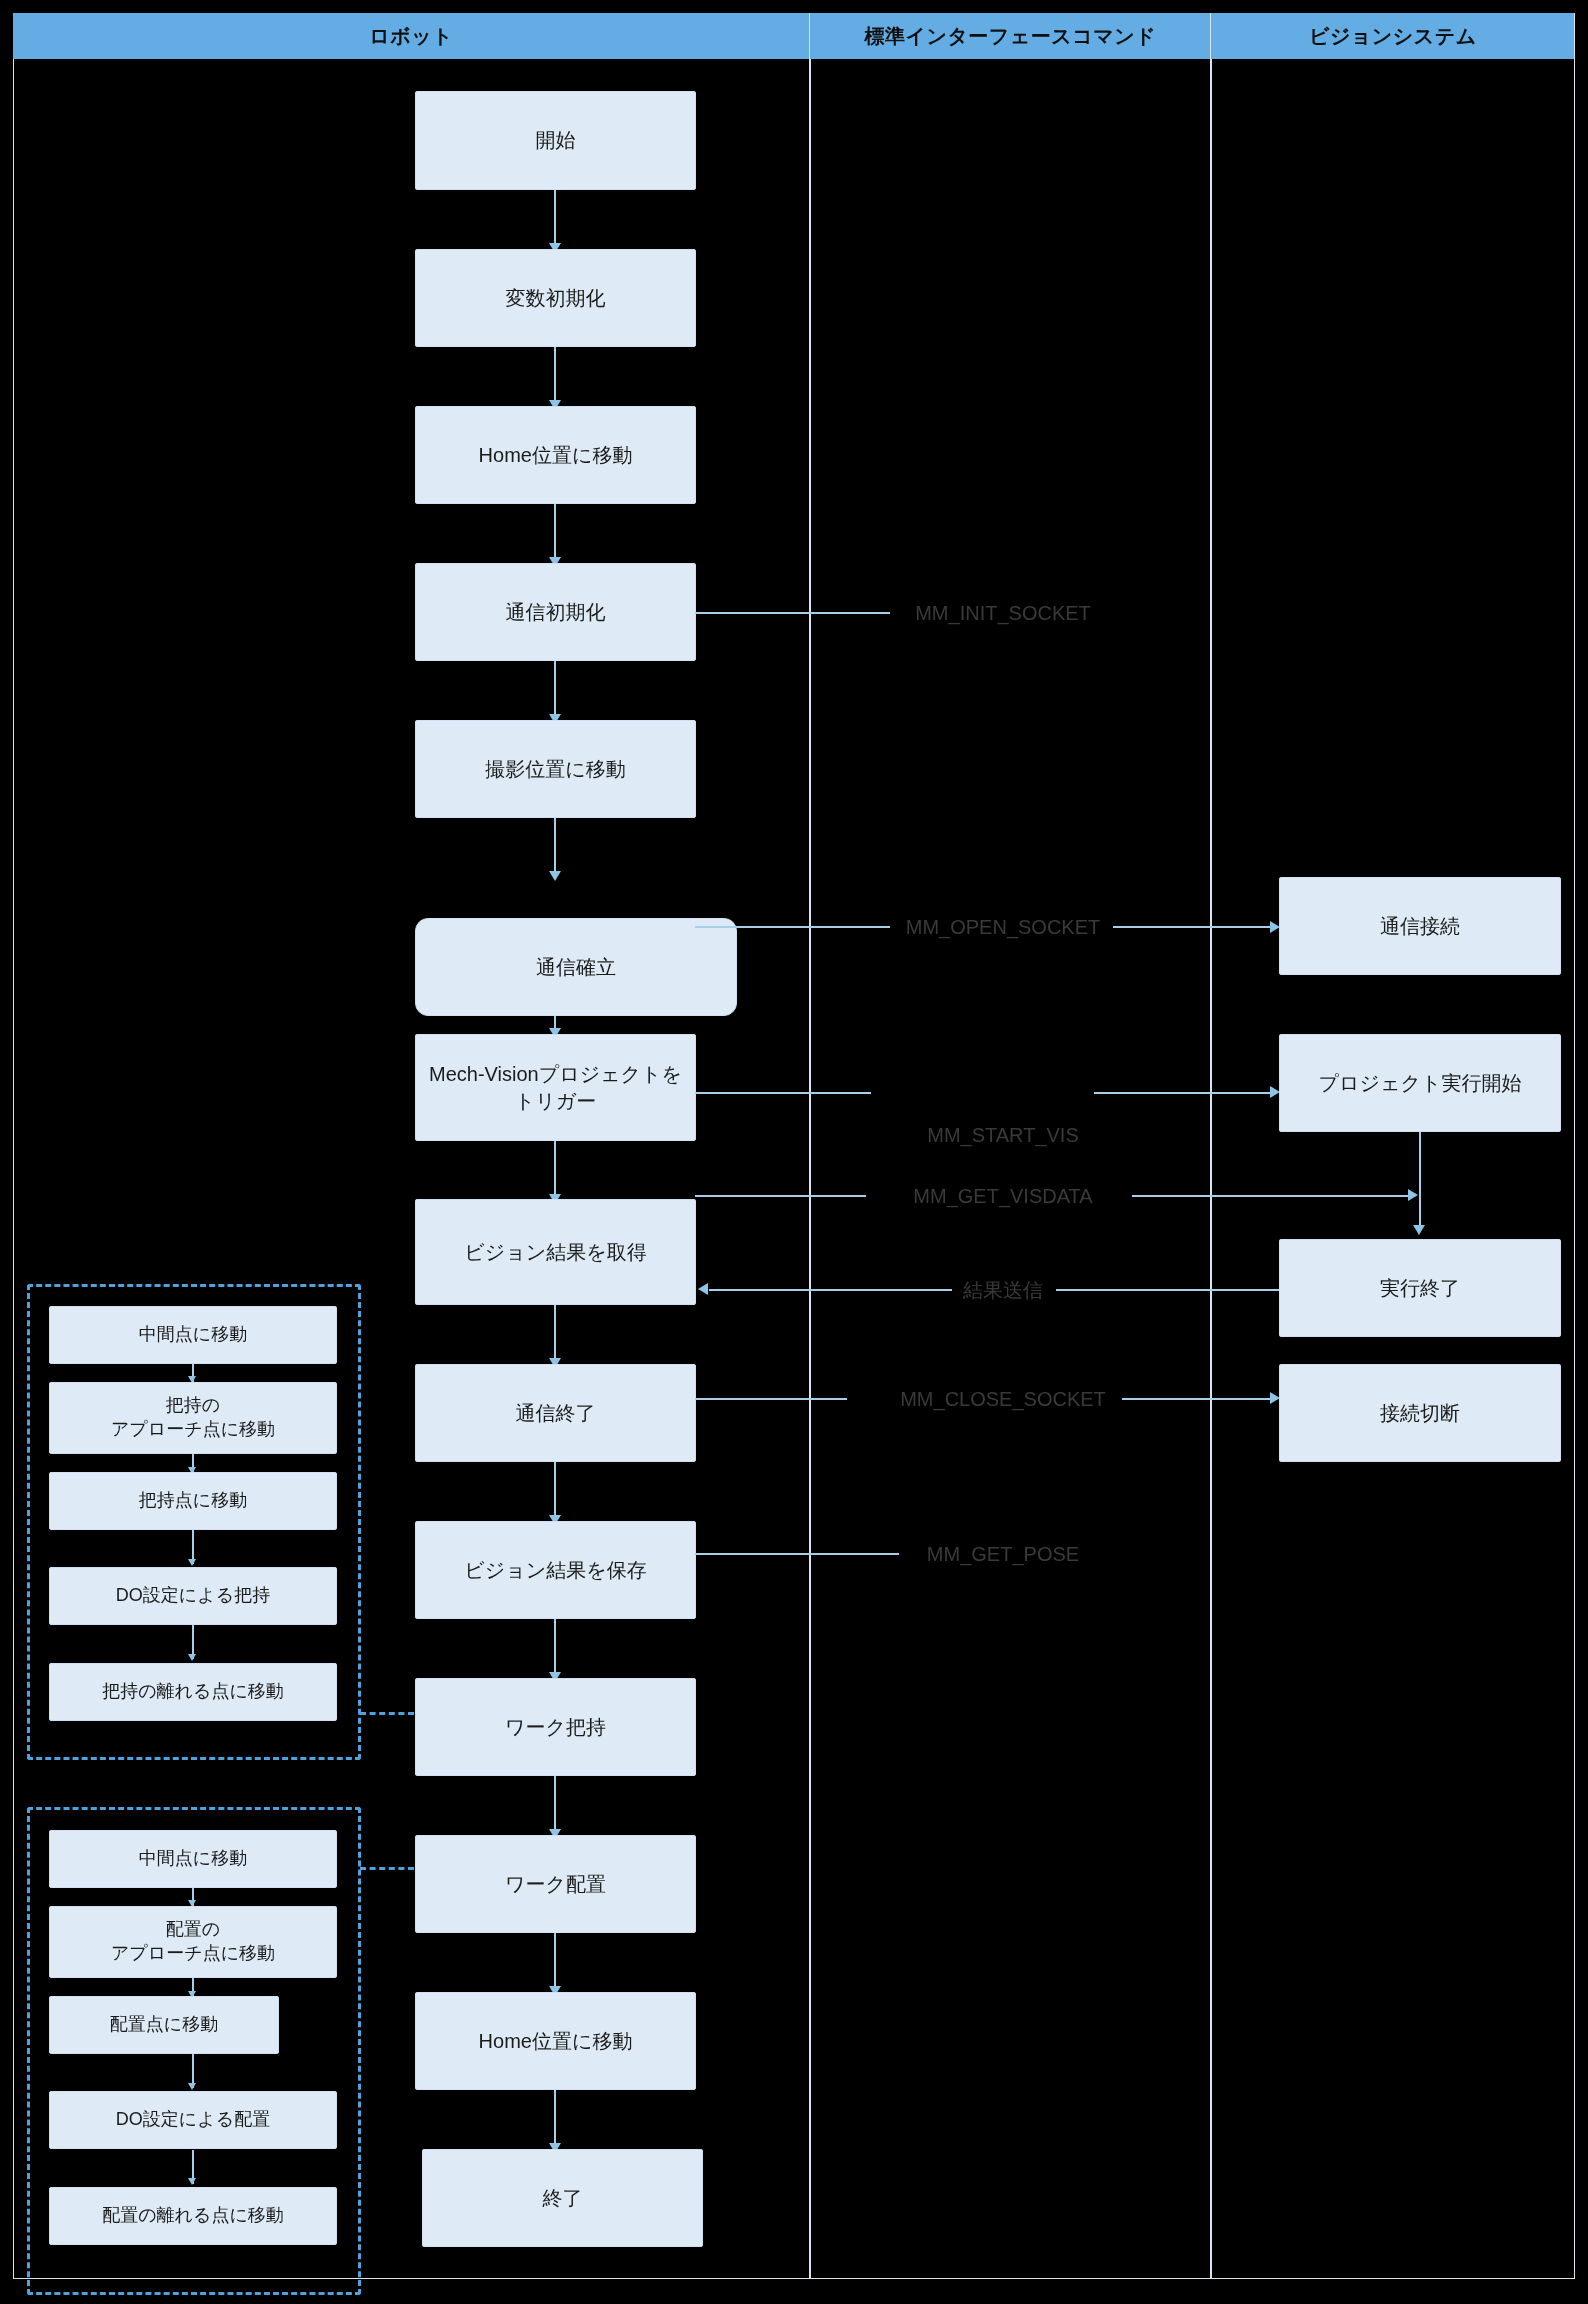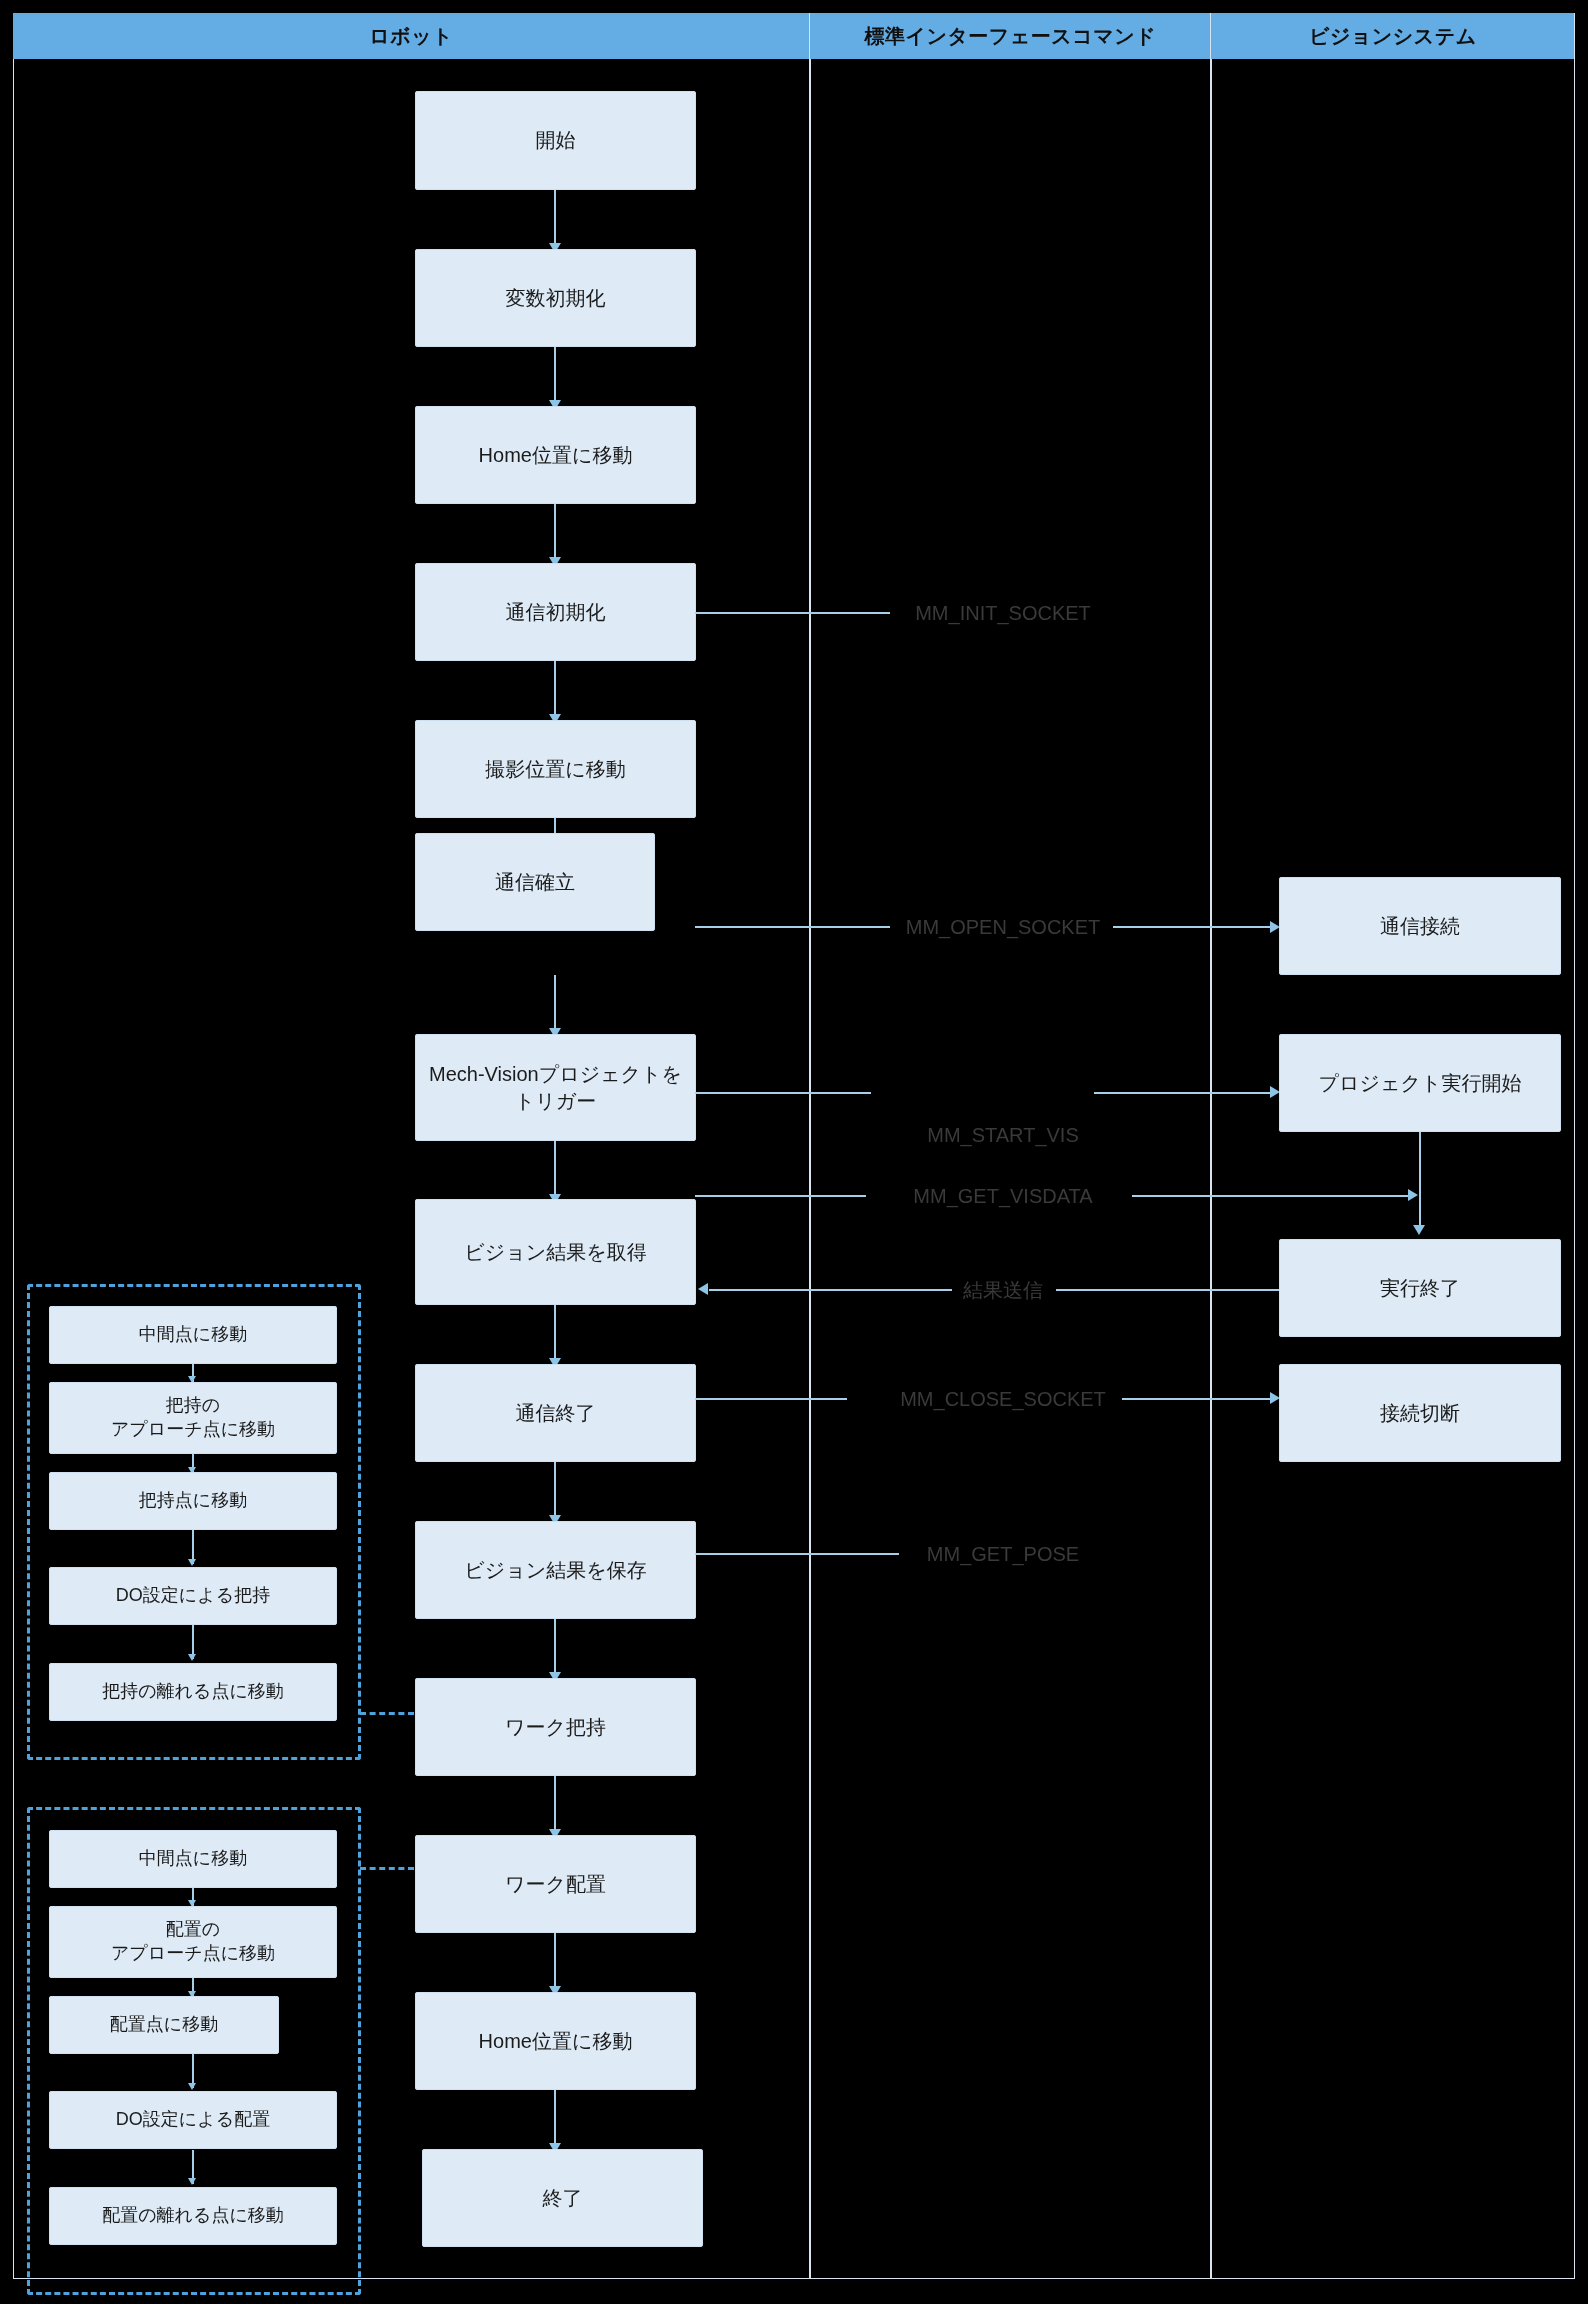--- a/index.html
+++ b/index.html
@@ -198,21 +198,21 @@
   <div class="arrow-down" style="left:549px;top:1986px;"></div>
 
   <div class="v-line" style="left:554px;top:2090px;height:59px;"></div>
   <div class="arrow-down" style="left:549px;top:2143px;"></div>
 
   <div class="node" style="left:415px;top:91px;width:281px;height:99px;">開始</div>
   <div class="node" style="left:415px;top:249px;width:281px;height:98px;">変数初期化</div>
   <div class="node" style="left:415px;top:406px;width:281px;height:98px;">Home位置に移動</div>
   <div class="node" style="left:415px;top:563px;width:281px;height:98px;">通信初期化</div>
   <div class="node" style="left:415px;top:720px;width:281px;height:98px;">撮影位置に移動</div>
-  <div class="node" style="left:415px;top:833px;width:240px;height:98px;">通信確立</div>
+  <div class="node" style="left:415px;top:918px;width:322px;height:98px;border-radius:13px;">通信確立</div>
   <div class="node" style="left:415px;top:1034px;width:281px;height:107px;">Mech-Visionプロジェクトをトリガー</div>
   <div class="node" style="left:415px;top:1199px;width:281px;height:106px;">ビジョン結果を取得</div>
   <div class="node" style="left:415px;top:1364px;width:281px;height:98px;">通信終了</div>
   <div class="node" style="left:415px;top:1521px;width:281px;height:98px;">ビジョン結果を保存</div>
   <div class="node" style="left:415px;top:1678px;width:281px;height:98px;">ワーク把持</div>
   <div class="node" style="left:415px;top:1835px;width:281px;height:98px;">ワーク配置</div>
   <div class="node" style="left:415px;top:1992px;width:281px;height:98px;">Home位置に移動</div>
   <div class="node" style="left:415px;top:2149px;width:281px;height:98px;margin-left:7px;">終了</div>
 
   <div class="h-line" style="left:695px;top:612px;width:195px;"></div>

